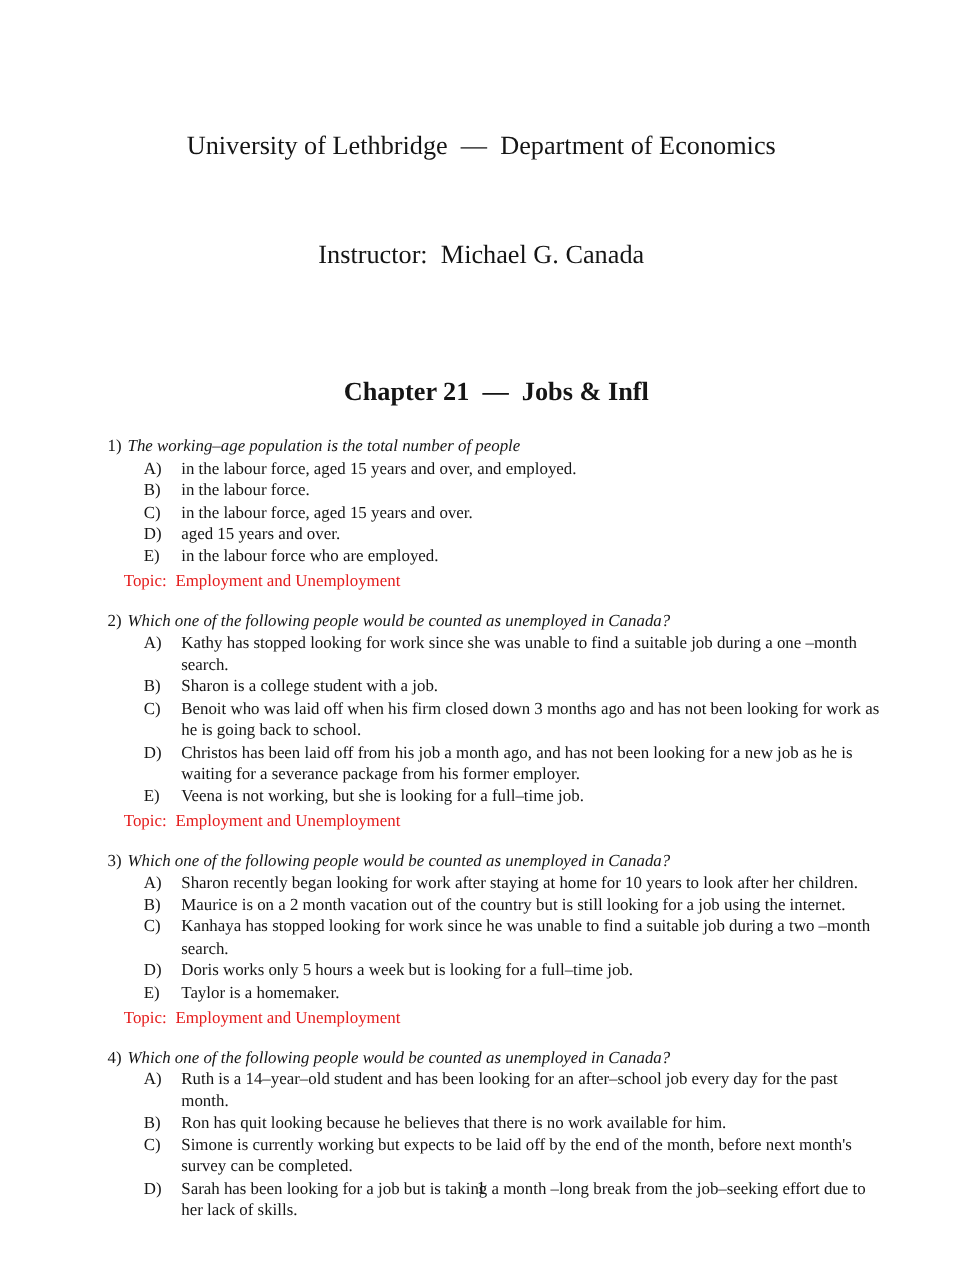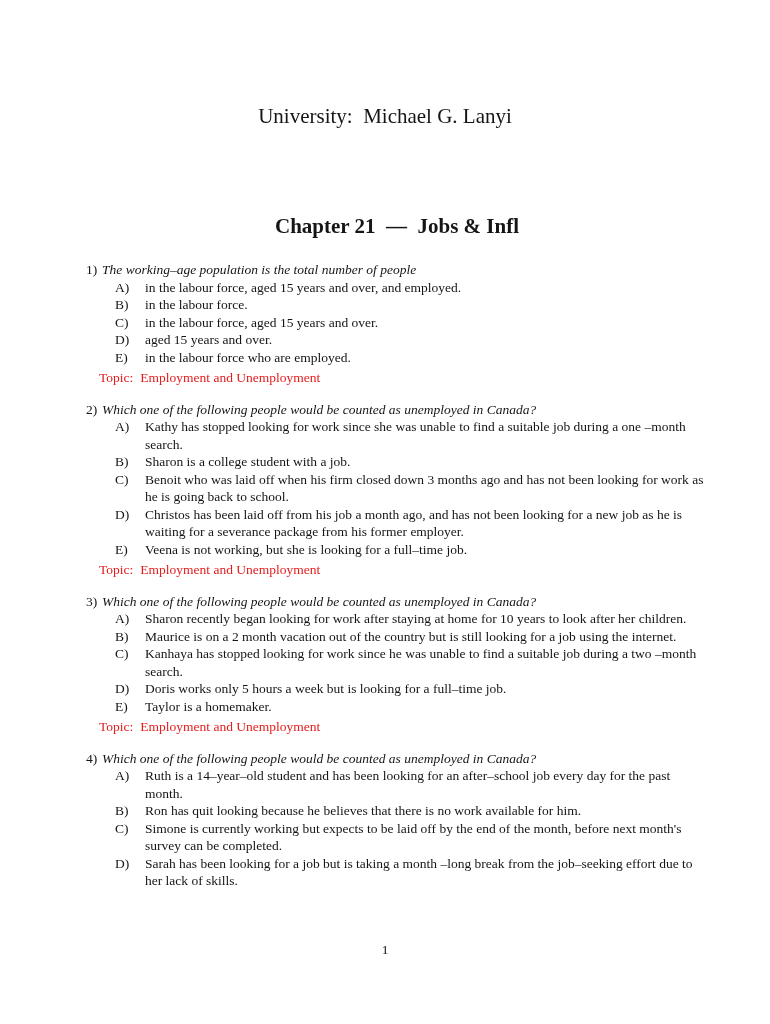--- a/index.html
+++ b/index.html
@@ -78,21 +78,22 @@
     text-align: center;
     font-size: 13.5px;
   }
 </style>
 </head>
 <body>
 
 <div class="page" style="color: rgb(21, 21, 21);">
 
   <header class="doc-header">
-    <div>University:  Michael G. Lanyi</div>
+    <div>University of Lethbridge  —  Department of Economics</div>
+    <div>Instructor:  Michael G. Canada</div>
   </header>
 
   <h1 class="chapter-title" style="margin-bottom:0;">Chapter 21  —  Jobs &amp; Infl</h1>
 
   <main class="content">
   <section class="question">
     <div class="q-stem-row">
       <span class="q-num">1)</span>
       <span class="q-stem">The working–age population is the total number of people</span>
     </div>

